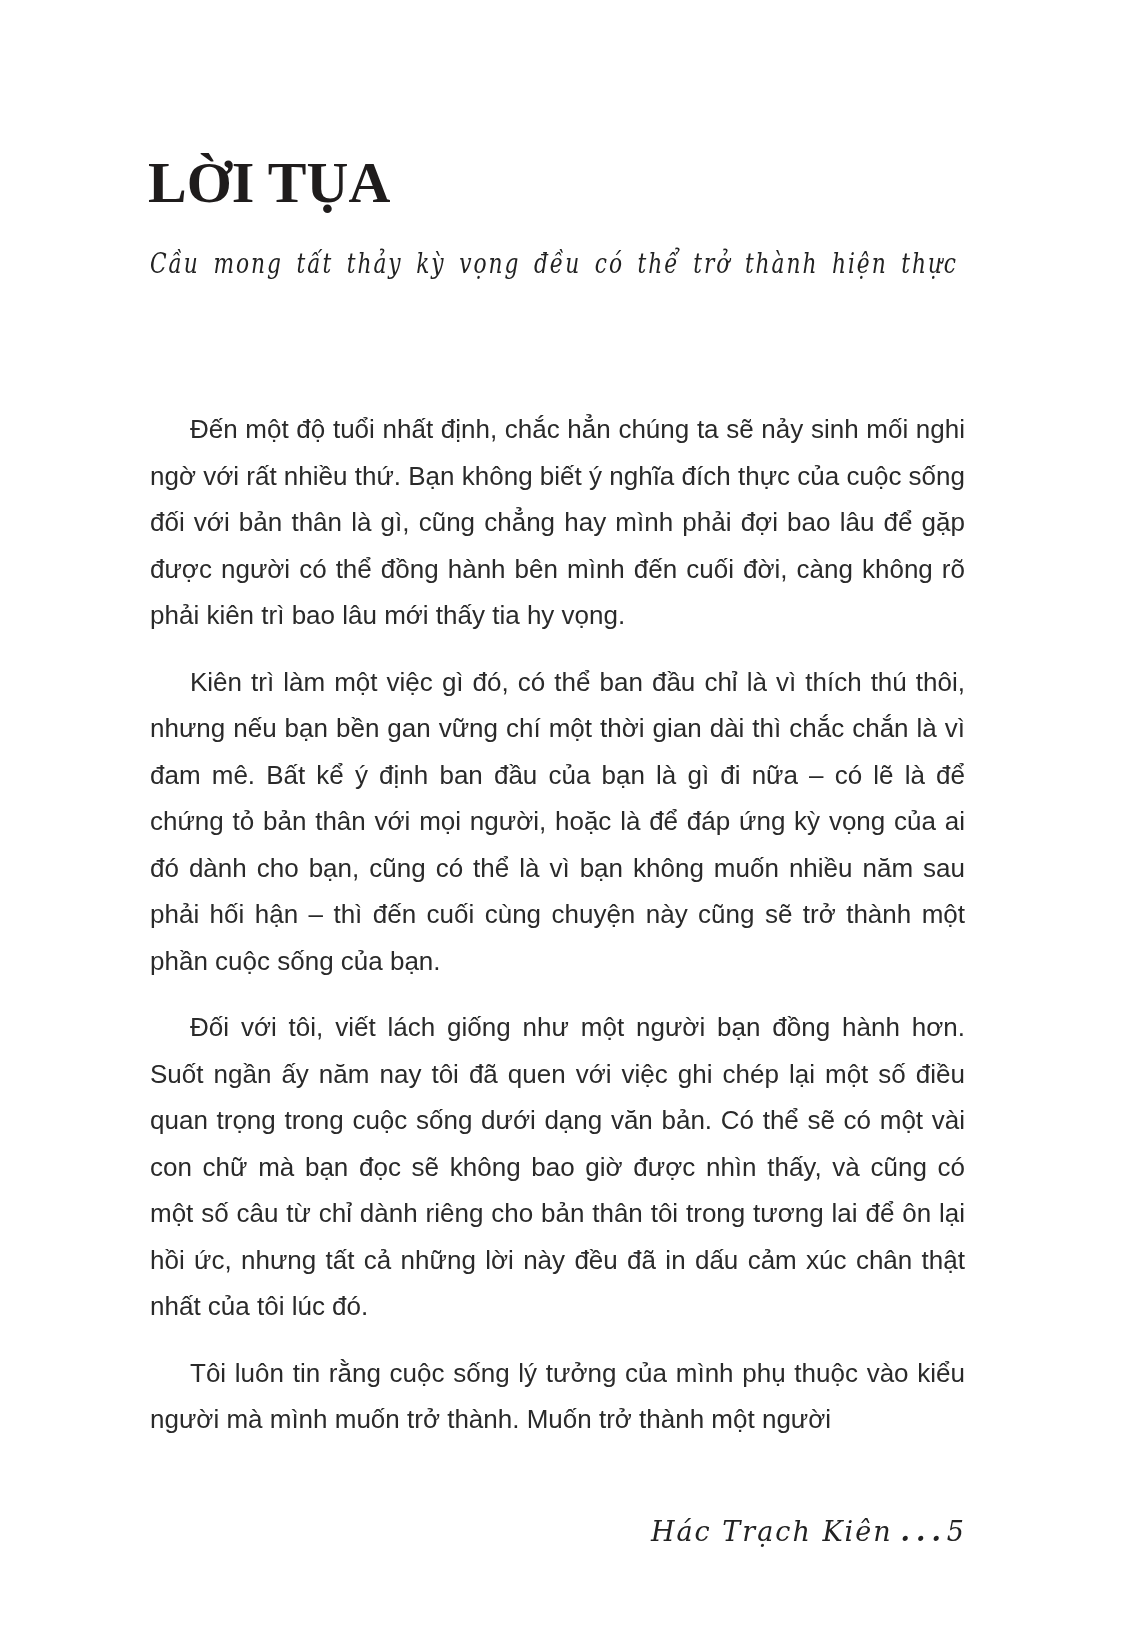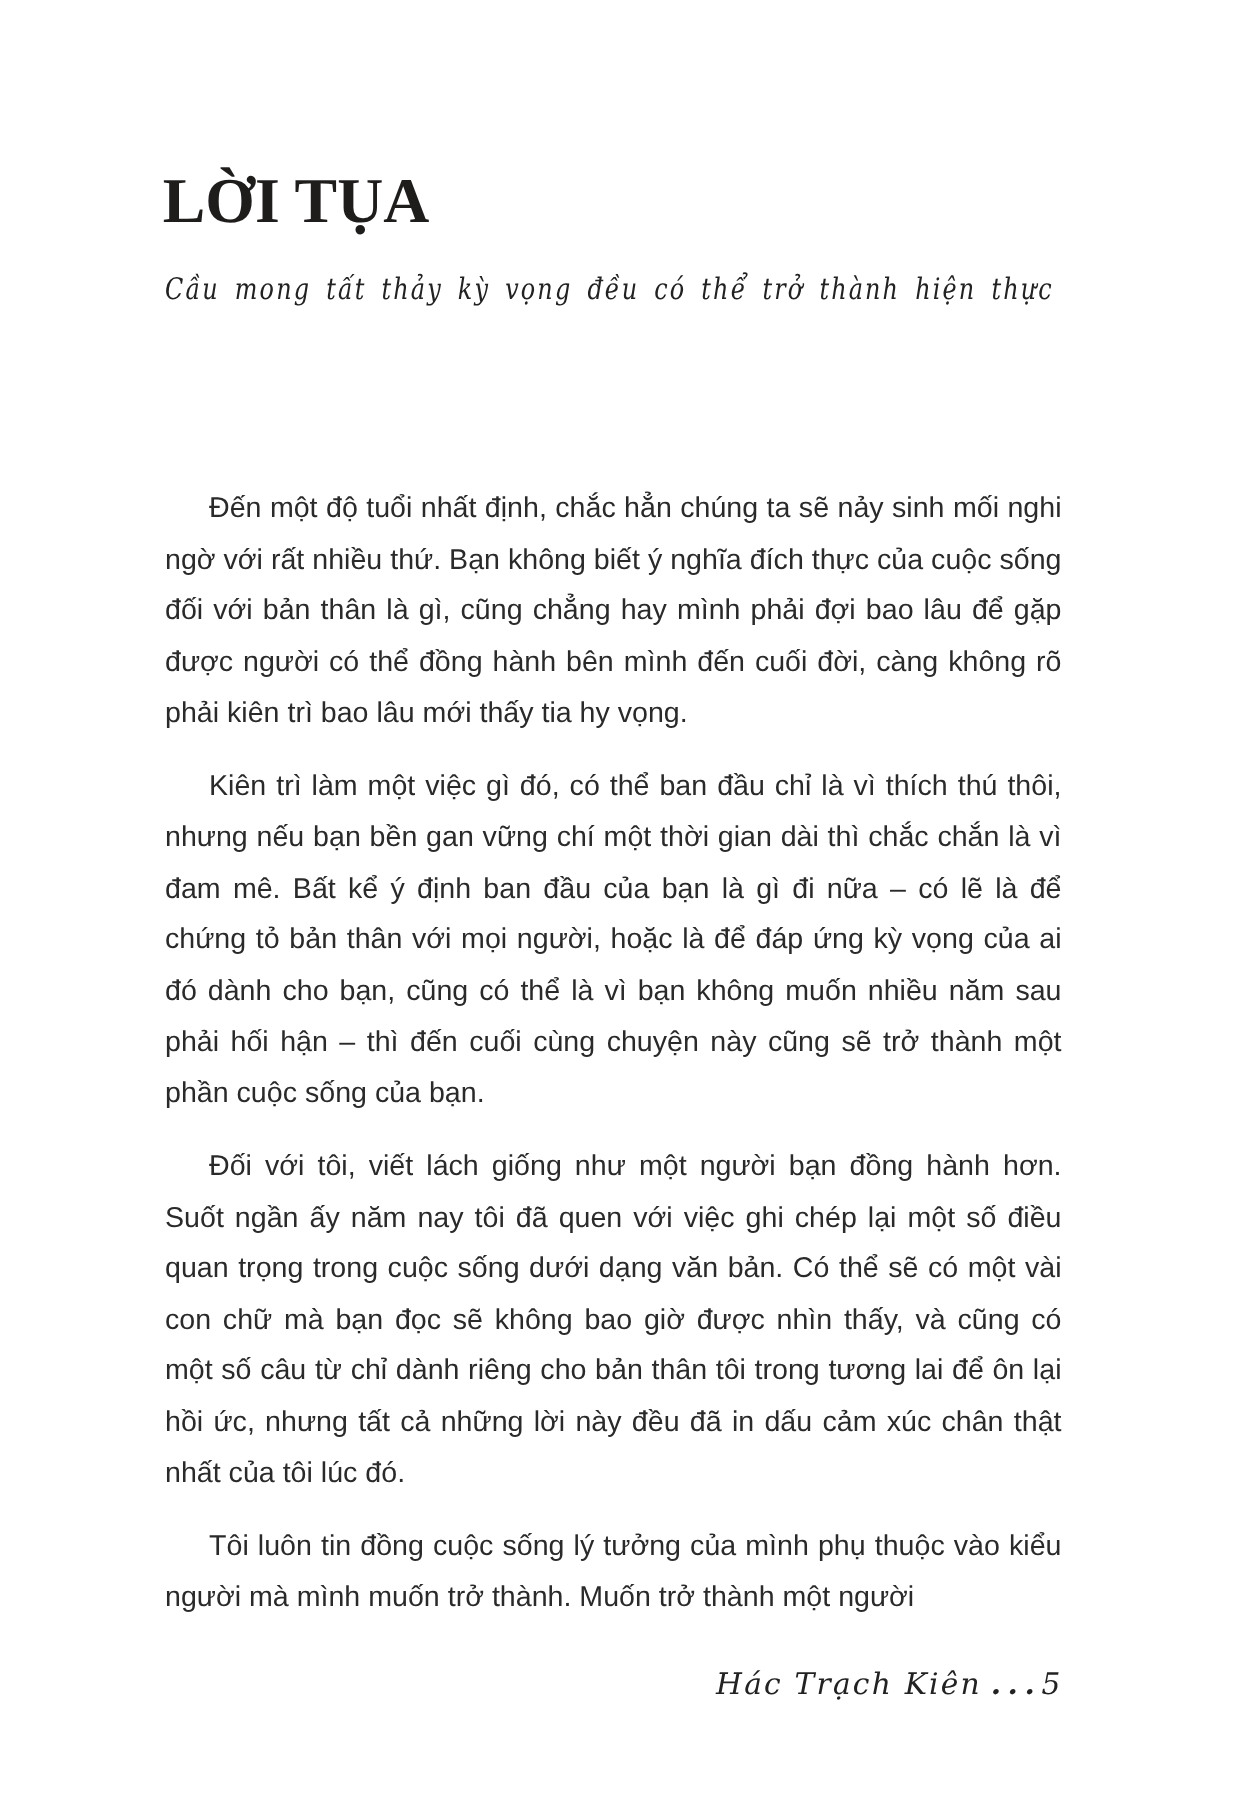--- a/index.html
+++ b/index.html
@@ -54,21 +54,20 @@
   .body {
     position: absolute;
     left: 150px;
     top: 406px;
     width: 815px;
     font-family: "Liberation Sans", "DejaVu Sans", sans-serif;
     font-size: 26px;
     line-height: 46.5px;
     color: #2a2a2a;
     text-align: justify;
-    margin-top: 32px;
   }
   .body p {
     margin: 0 0 20px 0;
     text-indent: 40px;
   }
   .footer {
     position: absolute;
     right: 160px;
     top: 1512px;
     font-family: "DejaVu Serif", "Liberation Serif", serif;
@@ -89,19 +88,19 @@
 <body>
 
 <div class="page">
   <h1 class="title">LỜI TỤA</h1>
   <div class="subtitle" style="transform: scaleX(0.805583);">Cầu mong tất thảy kỳ vọng đều có thể trở thành hiện thực</div>
 
   <div class="body">
     <p>Đến một độ tuổi nhất định, chắc hẳn chúng ta sẽ nảy sinh mối nghi ngờ với rất nhiều thứ. Bạn không biết ý nghĩa đích thực của cuộc sống đối với bản thân là gì, cũng chẳng hay mình phải đợi bao lâu để gặp được người có thể đồng hành bên mình đến cuối đời, càng không rõ phải kiên trì bao lâu mới thấy tia hy vọng.</p>
     <p>Kiên trì làm một việc gì đó, có thể ban đầu chỉ là vì thích thú thôi, nhưng nếu bạn bền gan vững chí một thời gian dài thì chắc chắn là vì đam mê. Bất kể ý định ban đầu của bạn là gì đi nữa – có lẽ là để chứng tỏ bản thân với mọi người, hoặc là để đáp ứng kỳ vọng của ai đó dành cho bạn, cũng có thể là vì bạn không muốn nhiều năm sau phải hối hận – thì đến cuối cùng chuyện này cũng sẽ trở thành một phần cuộc sống của bạn.</p>
     <p>Đối với tôi, viết lách giống như một người bạn đồng hành hơn. Suốt ngần ấy năm nay tôi đã quen với việc ghi chép lại một số điều quan trọng trong cuộc sống dưới dạng văn bản. Có thể sẽ có một vài con chữ mà bạn đọc sẽ không bao giờ được nhìn thấy, và cũng có một số câu từ chỉ dành riêng cho bản thân tôi trong tương lai để ôn lại hồi ức, nhưng tất cả những lời này đều đã in dấu cảm xúc chân thật nhất của tôi lúc đó.</p>
-    <p>Tôi luôn tin đồng cuộc sống lý tưởng của mình phụ thuộc vào kiểu người mà mình muốn trở thành. Muốn trở thành một người</p>
+    <p>Tôi luôn tin rằng cuộc sống lý tưởng của mình phụ thuộc vào kiểu người mà mình muốn trở thành. Muốn trở thành một người</p>
   </div>
 
   <div class="footer">
     <span>Hác Trạch Kiên</span><span class="dots">...</span><span>5</span>
   </div>
 </div>
 
 </body></html>

